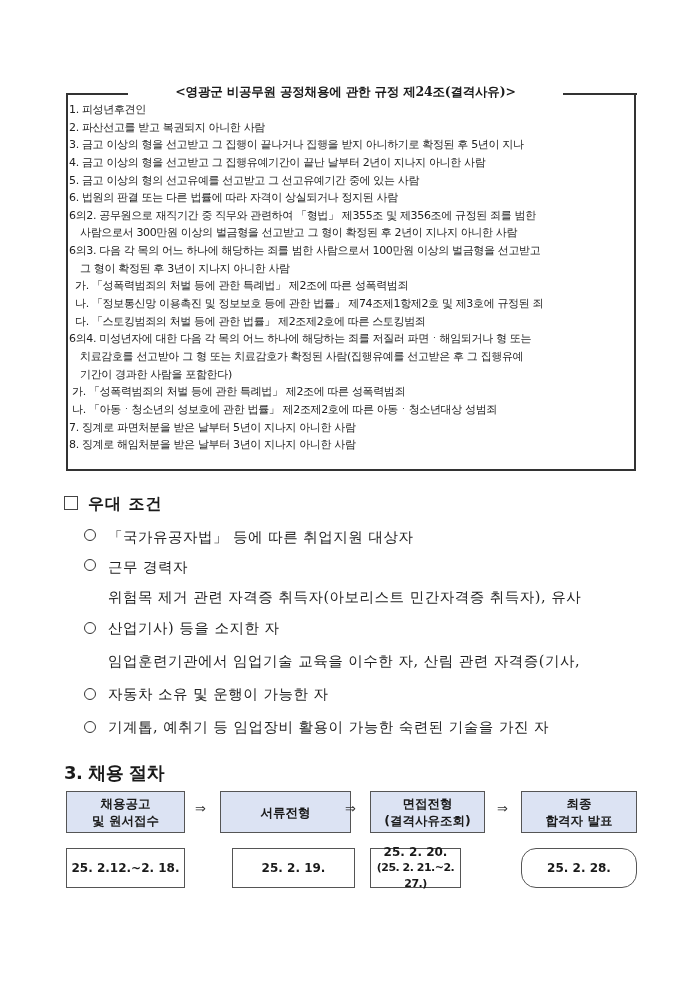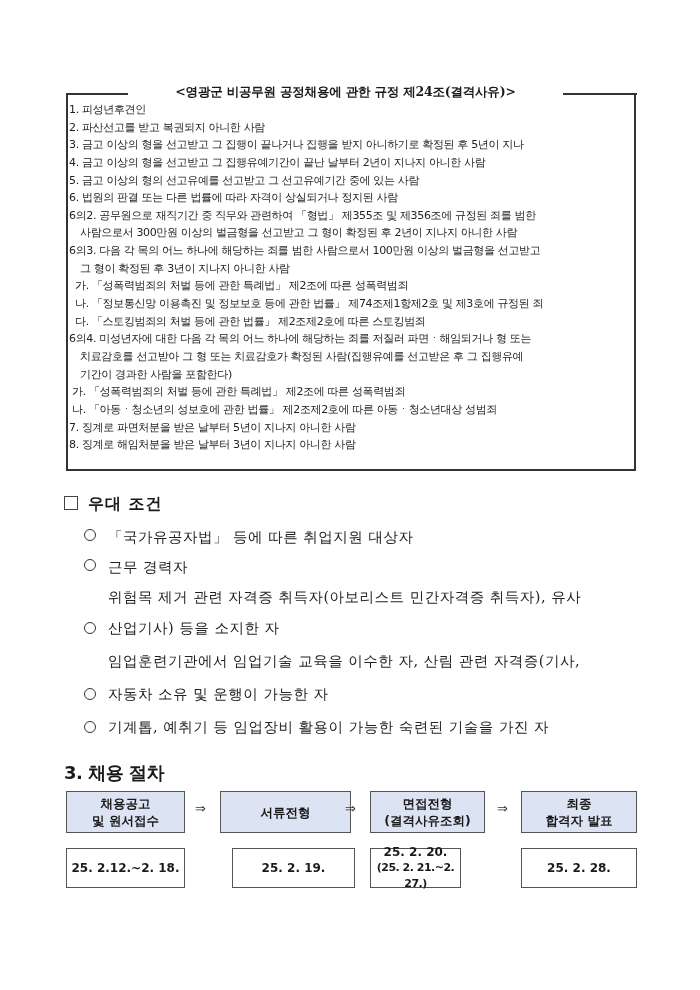--- a/index.html
+++ b/index.html
@@ -155,15 +155,15 @@
 </div>
 <div class="step-box date" style="left:220px;width:123px;margin-left:12px;">
   <div>25.  2.  19.</div>
 </div>
 <div class="step-box date" style="left:370px;width:91px;line-height:16px;">
   <div>
     <div>25.  2.  20.</div>
     <div style="font-size:11px;letter-spacing:-0.5px;">(25. 2. 21.~2. 27.)</div>
   </div>
 </div>
-<div class="step-box date" style="left:521px;width:116px;">
+<div class="step-box date" style="left:521px;width:116px;border-radius:15px;">
   <div>25.  2.  28.</div>
 </div>
 
 </body></html>

